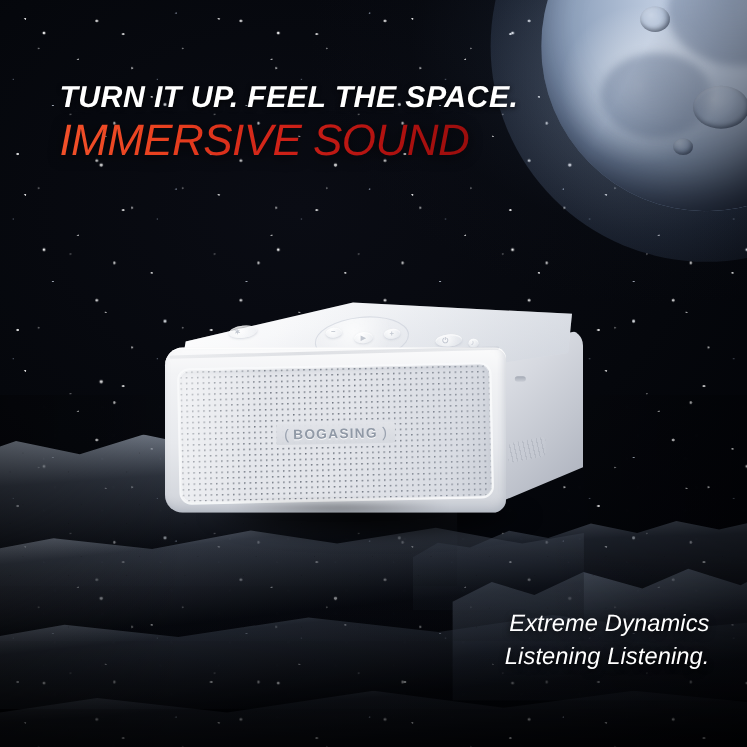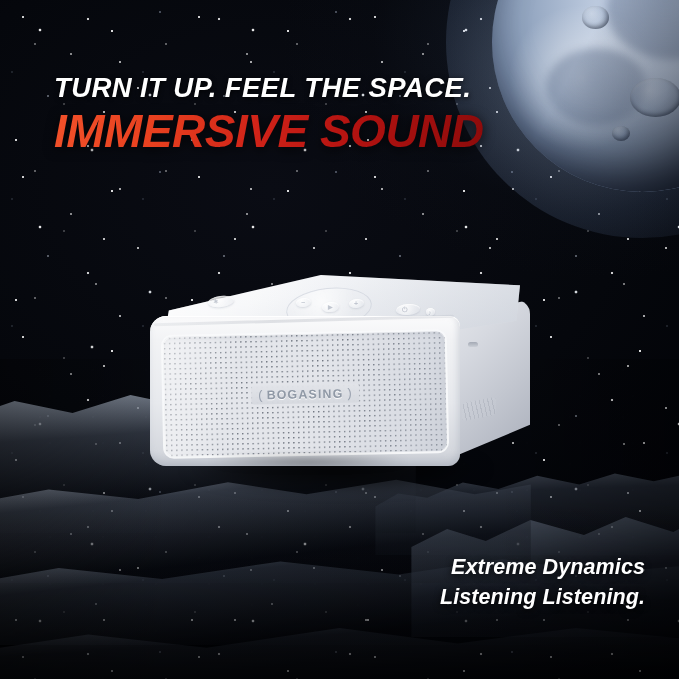--- a/index.html
+++ b/index.html
@@ -226,22 +226,22 @@
     font-weight: 700;
     font-style: italic;
     letter-spacing: 0.4px;
     color: #ffffff;
     white-space: nowrap;
     line-height: 1.05;
     text-shadow: 0 1px 5px rgba(0,0,0,0.85);
   }
   .headline-line2 {
     margin-top: 5px;
-    font-size: 46px;
-    font-weight: 700;
+    font-size: 40px;
+    font-weight: 400;
     font-style: italic;
     letter-spacing: -0.5px;
     line-height: 1.0;
     white-space: nowrap;
     background: linear-gradient(100deg, #f2512a 0%, #e8401f 24%, #cf2218 48%, #b21210 70%, #8d0b0b 100%);
     -webkit-background-clip: text;
     background-clip: text;
     color: transparent;
     -webkit-text-fill-color: transparent;
     filter: drop-shadow(0 2px 6px rgba(0,0,0,0.8));
@@ -250,21 +250,21 @@
   
   .tagline {
     position: absolute;
     right: 34px;
     bottom: 66px;
     text-align: right;
     z-index: 6;
   }
   .tagline div {
     font-size: 21.5px;
-    font-weight: 700;
+    font-weight: 400;
     font-style: italic;
     color: #ffffff;
     line-height: 1.42;
     letter-spacing: 0.1px;
     white-space: nowrap;
     text-shadow: 0 2px 7px rgba(0,0,0,0.9);
   }
 
   
   .speaker {

